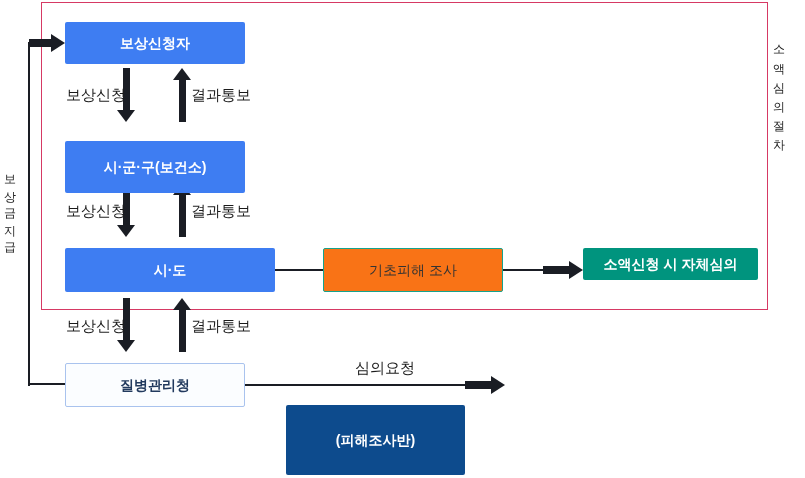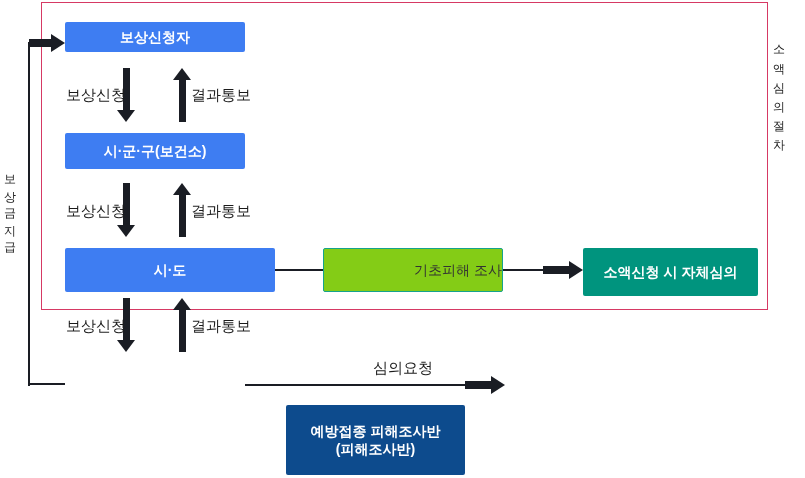--- a/index.html
+++ b/index.html
@@ -36,23 +36,23 @@
   }
   .box.blue  { background: var(--blue, #3E7DF2); color: #fff; font-weight: bold; }
   .box.teal  { background: var(--teal, #00947E); color: #fff; font-weight: bold; }
   .box.navy  { background: var(--navy, #0D4B8D); color: #fff; font-weight: bold; }
   .box.outline-blue {
     background: #FBFDFF;
     border: 1px solid var(--kdca-border, #A9C3EE);
     color: #223A5E; font-weight: 600;
   }
   .box.outline-teal {
-    background: #84cc16;
+    background: #f97316;
     border: 1px solid var(--survey-border, #15A38C);
-    color: #333333; font-weight: normal; justify-content: flex-end;
+    color: #333333; font-weight: normal;
   }
   .box .two-line { display: block; }
 
   .arrow-v {
     position: absolute;
     width: 18px;
     display: flex;
     flex-direction: column;
     align-items: center;
     z-index: 2;
@@ -119,32 +119,35 @@
   <div class="vtext right">소액심의절차</div>
   <div class="vtext left">보상금지급</div>
 
   <div class="line" style="left:28px; top:42px; width:2px; height:344px;"></div>
   <div class="line" style="left:28px; top:383px; width:37px; height:2px;"></div>
   <div class="arrow-h" style="left:29px; top:34px; width:36px;">
     <div class="bar-h"></div>
     <div class="head-right"></div>
   </div>
 
-  <div class="box blue" style="left:65px; top:22px; width:180px; height:30px;">
+  <div class="box blue" style="left:65px; top:22px; width:180px; height:42px;">
     <span>보상신청자</span>
   </div>
 
-  <div class="box blue" style="left:65px; top:133px; width:180px; height:36px;">
+  <div class="box blue" style="left:65px; top:141px; width:180px; height:52px;">
     <span>시·군·구(보건소)</span>
   </div>
 
   <div class="box blue" style="left:65px; top:248px; width:210px; height:44px;">
     <span>시·도</span>
   </div>
 
+  <div class="box outline-blue" style="left:65px; top:363px; width:180px; height:44px;">
+    <span>질병관리청</span>
+  </div>
 
   <div class="arrow-v" style="left:117px; top:68px; height:54px;">
     <div class="bar"></div>
     <div class="head-down"></div>
   </div>
   <div class="arrow-v" style="left:173px; top:68px; height:54px;">
     <div class="head-up"></div>
     <div class="bar"></div>
   </div>
   <div class="edge-label" style="left:66px; top:88px;">보상신청</div>
@@ -174,31 +177,30 @@
 
   <div class="line" style="left:245px; top:269px; width:78px; height:2px;"></div>
   <div class="box outline-teal" style="left:323px; top:248px; width:180px; height:44px;">
     <span>기초피해 조사</span>
   </div>
   <div class="line" style="left:503px; top:269px; width:40px; height:2px;"></div>
   <div class="arrow-h" style="left:543px; top:261px; width:40px;">
     <div class="bar-h"></div>
     <div class="head-right"></div>
   </div>
-  <div class="box teal" style="left:583px; top:248px; width:175px; height:48px;">
+  <div class="box teal" style="left:583px; top:248px; width:175px; height:32px;">
     <span>소액신청 시 자체심의</span>
   </div>
 
   <div class="line" style="left:245px; top:384px; width:220px; height:2px;"></div>
-  <div class="edge-label" style="left:373px; top:361px;">심의요청</div>
+  <div class="edge-label" style="left:355px; top:361px;">심의요청</div>
   <div class="arrow-h" style="left:465px; top:376px; width:40px;">
     <div class="bar-h"></div>
     <div class="head-right"></div>
   </div>
 
   <div class="box navy" style="left:286px; top:405px; width:179px; height:70px;">
     <span class="two-line">
-      <span class="two-line">예방접종 피해조사반</span>
       <span class="two-line">(피해조사반)</span>
     </span>
   </div>
 
 </div>
 
 </body></html>

